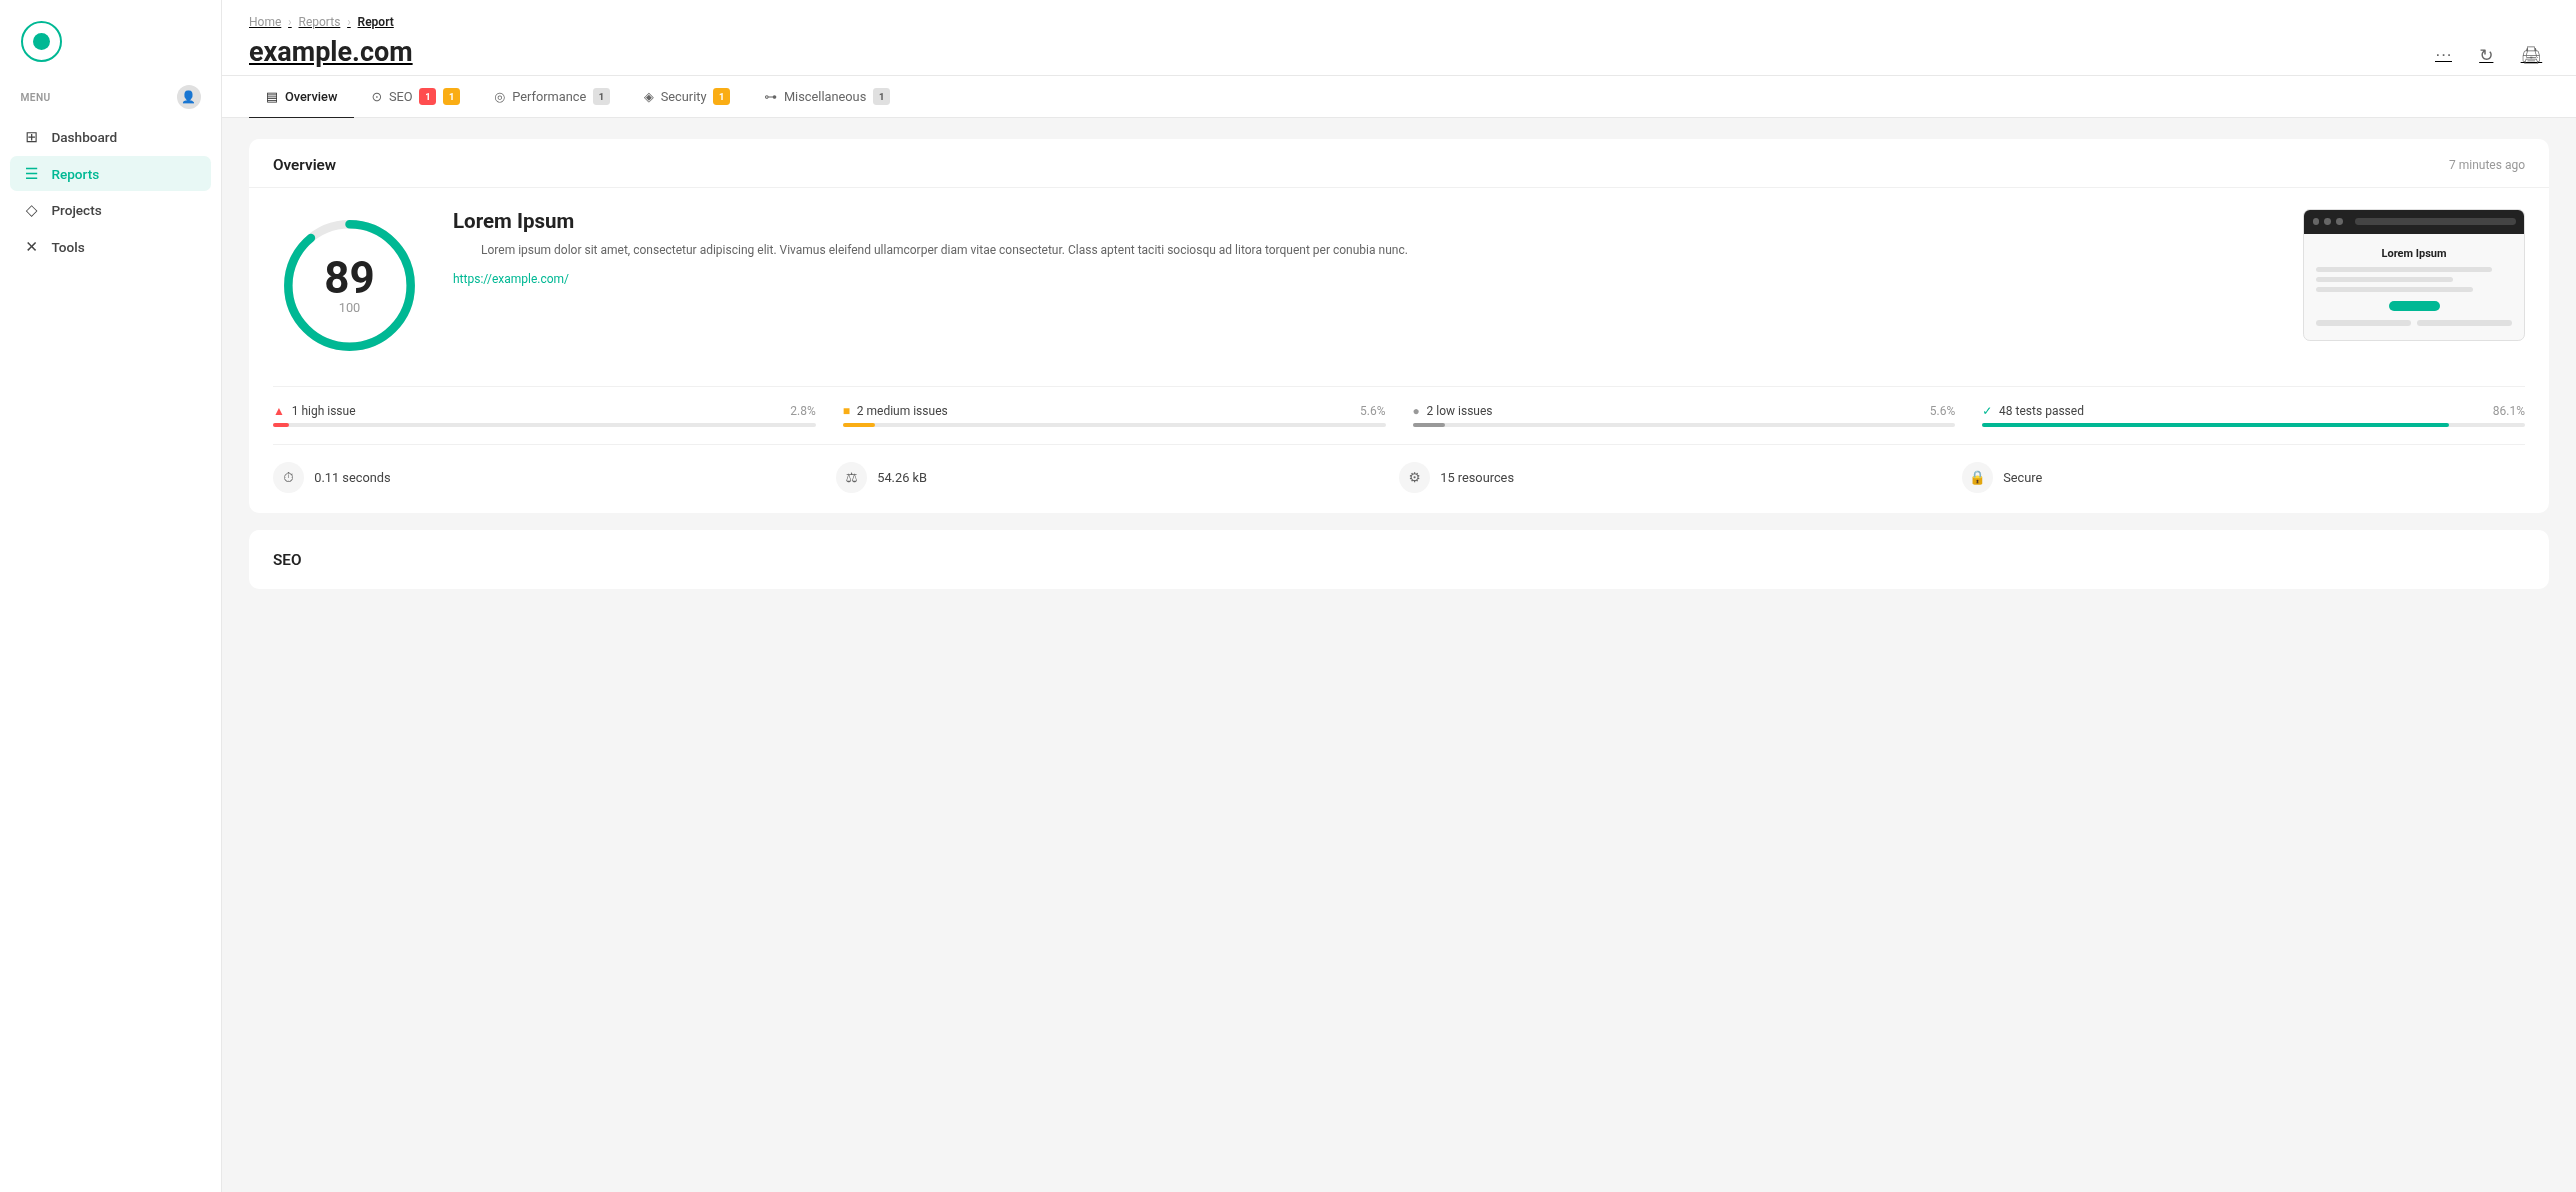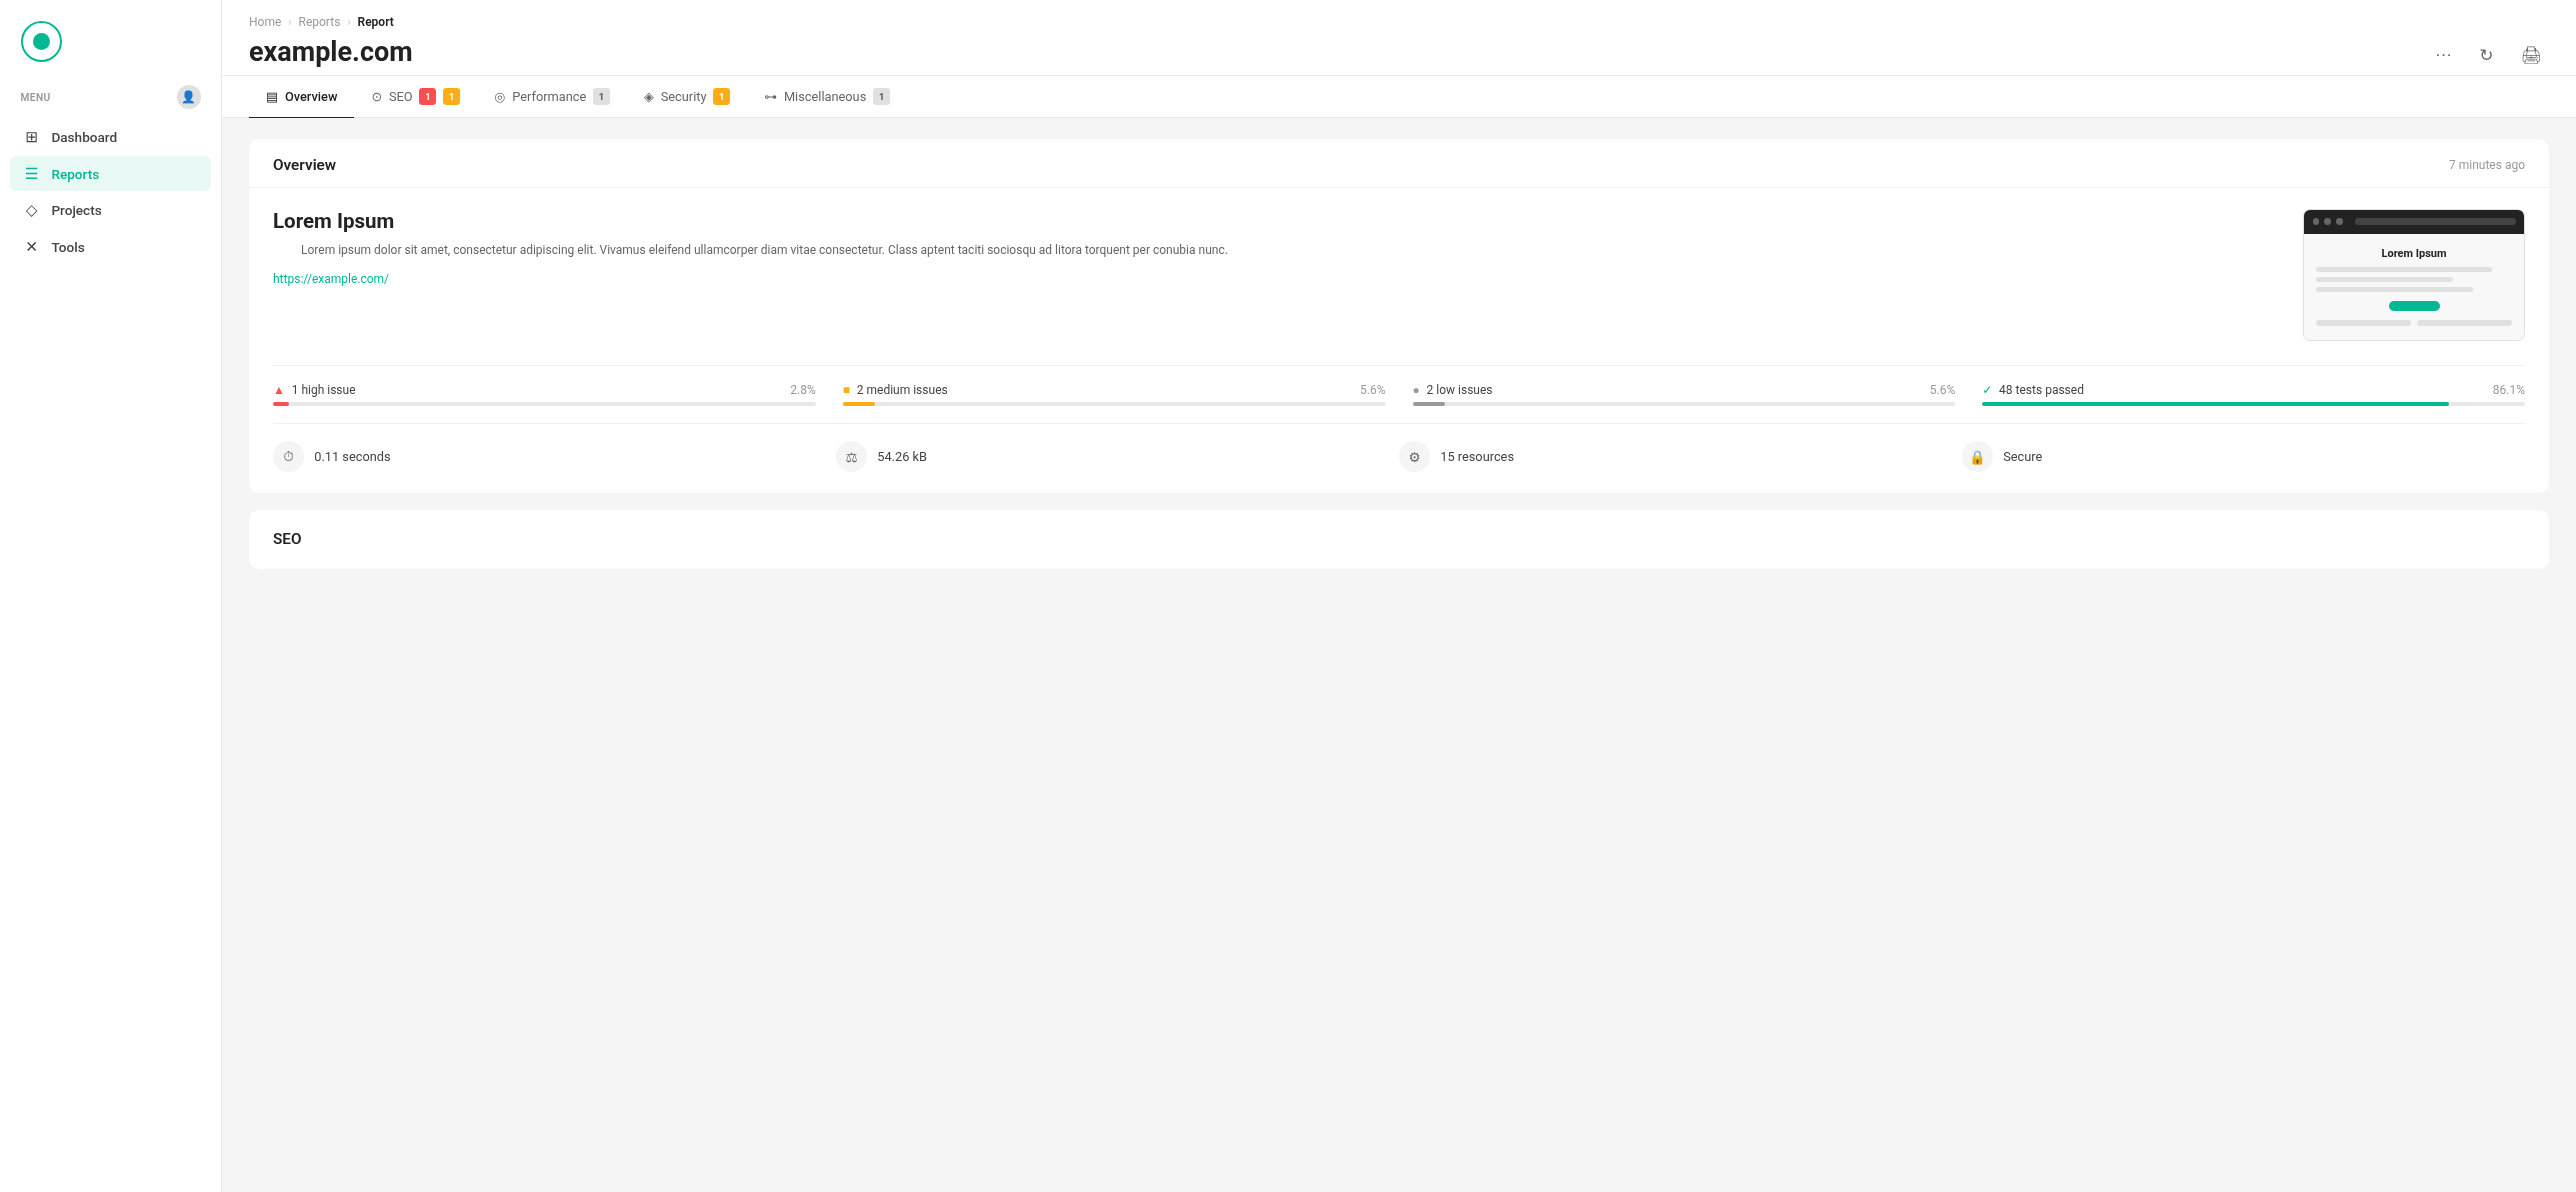--- a/index.html
+++ b/index.html
@@ -83,20 +83,21 @@
       flex: 1;
       overflow-y: auto;
       background: #f5f5f5;
     }
 
     
     .topbar {
       background: #fff;
       border-bottom: 0.9px solid #e8e8e8;
       padding: 0 27px;
+      text-decoration: underline;
     }
     .breadcrumb {
       display: flex;
       align-items: center;
       gap: 6.8px;
       padding: 15.3px 0 6.8px;
       font-size: 12px;
       color: #999;
     }
     .breadcrumb-sep { color: #ccc; }
@@ -409,20 +410,32 @@
 
     <div class="card">
       <div class="card-header">
         <span class="card-title">Overview</span>
         <span class="card-time">7 minutes ago</span>
       </div>
       <div class="card-body">
 
         <div class="overview-main">
 
+          <div class="score-circle-wrap">
+            <svg viewBox="0 0 180 180">
+
+              <circle cx="90" cy="90" r="72" fill="none" stroke="#e8e8e8" stroke-width="10"></circle>
+
+              <circle cx="90" cy="90" r="72" fill="none" stroke="#00b894" stroke-width="10" stroke-dasharray="402.6 452.4" stroke-linecap="round"></circle>
+            </svg>
+            <div class="score-text">
+              <div class="score-num">89</div>
+              <div class="score-den">100</div>
+            </div>
+          </div>
 
           <div class="overview-info">
             <div class="overview-title">Lorem Ipsum</div>
             <div class="overview-desc">Lorem ipsum dolor sit amet, consectetur adipiscing elit. Vivamus eleifend ullamcorper diam vitae consectetur. Class aptent taciti sociosqu ad litora torquent per conubia nunc.</div>
             <a class="overview-link" href="#">https://example.com/</a>
           </div>
 
           <div class="preview-thumb">
             <div class="thumb-bar">
               <div class="thumb-dot"></div>

